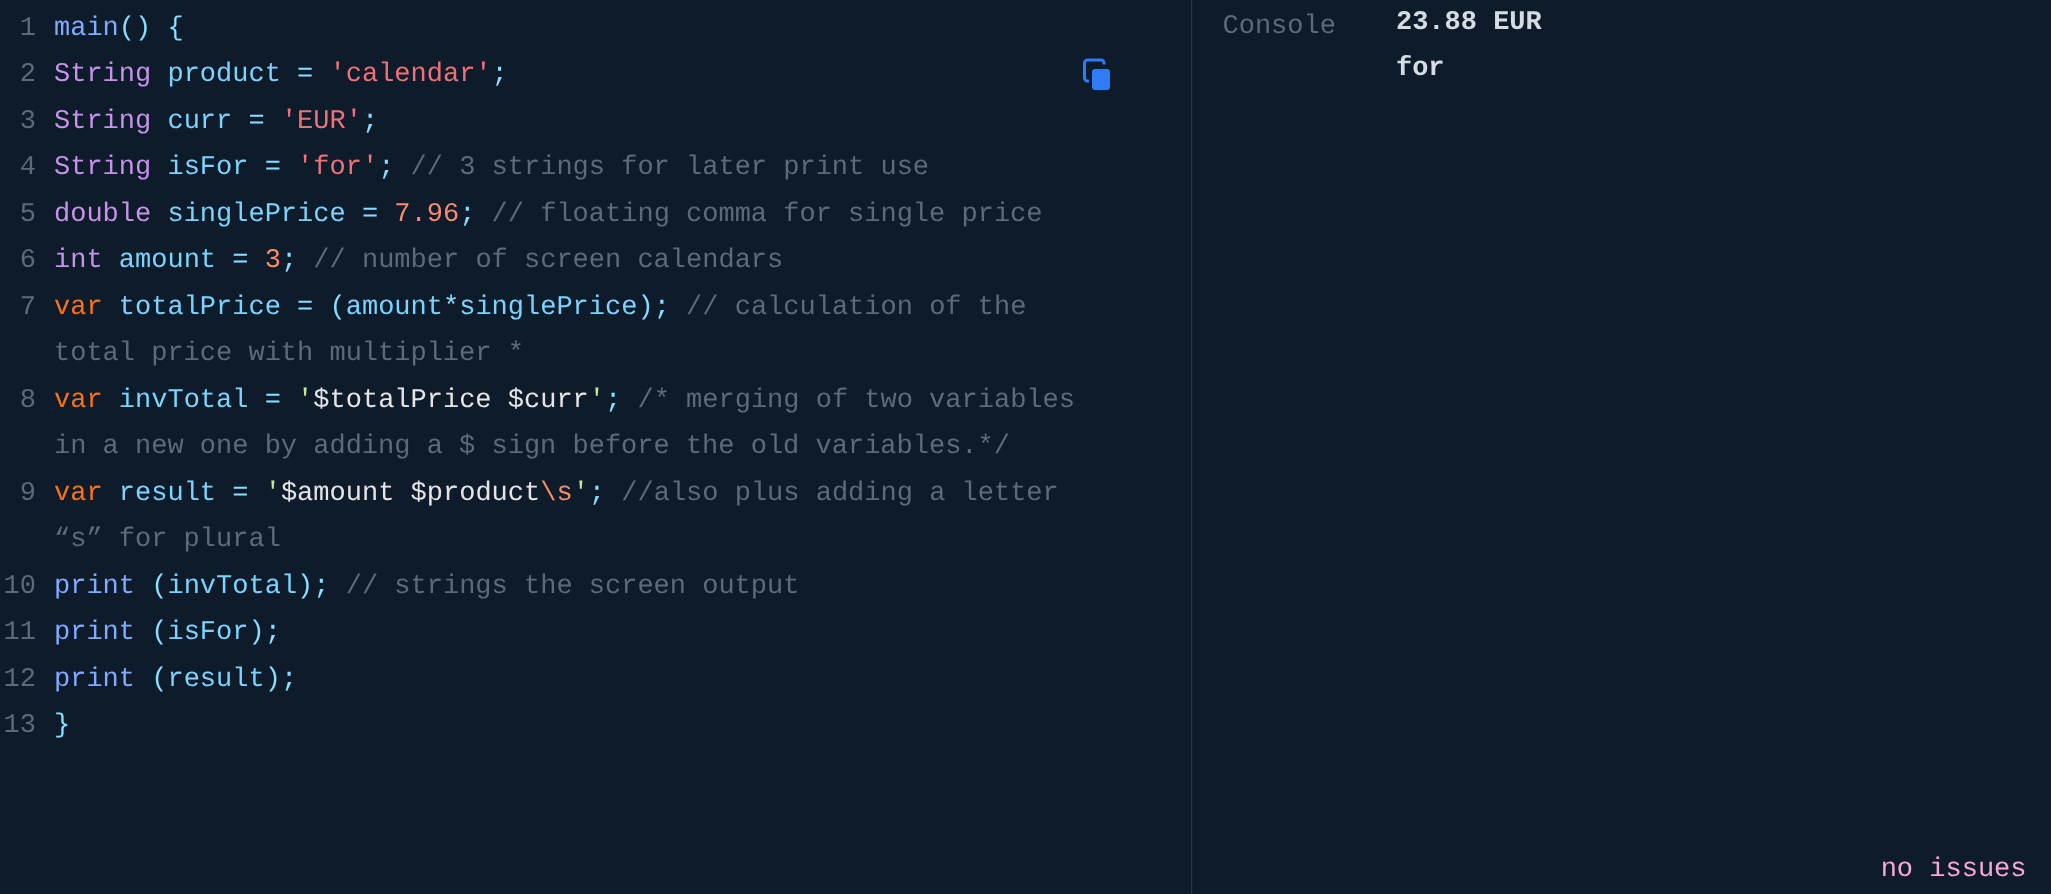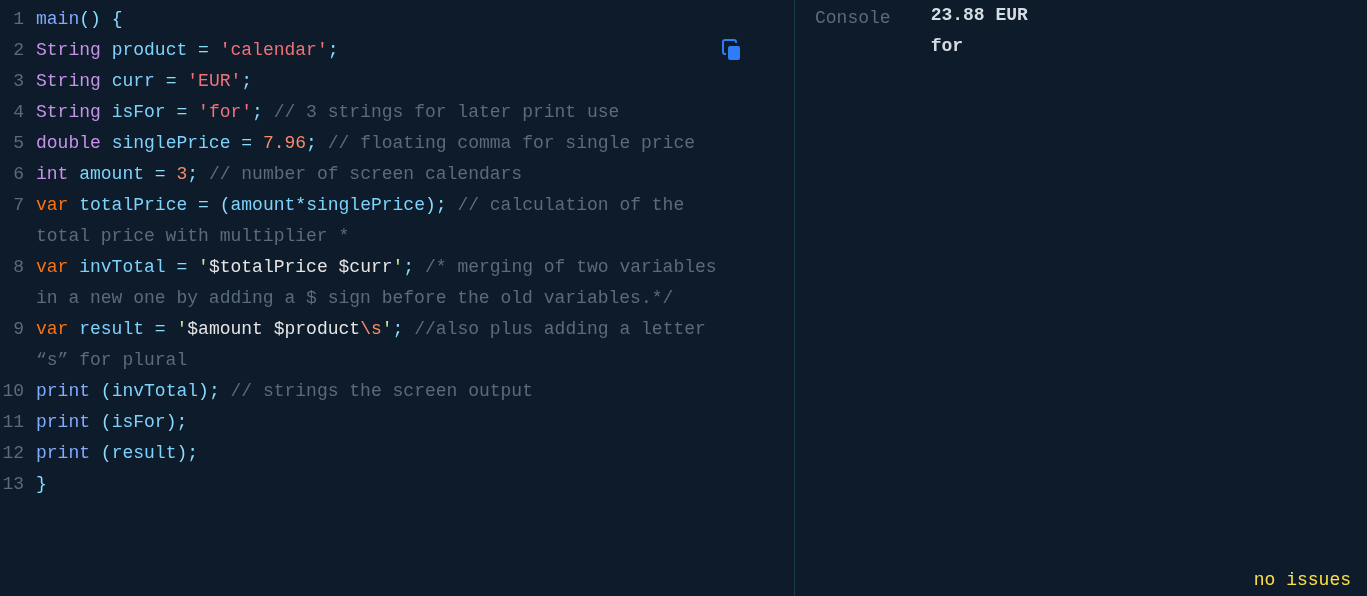--- a/index.html
+++ b/index.html
@@ -86,21 +86,21 @@
   .console-output {
     padding: 0 20px;
     line-height: 31px;
     color: #d5dce3;
     font-weight: bold;
   }
   .status-bar {
     position: absolute;
     bottom: 6px;
     right: 16px;
-    color: #fde047;
+    color: #f9a8d4;
     font-size: 18px;
   }
 </style>
 </head>
 <body>
 
 <div class="editor-pane">
   <div class="code-lines">
       <div class="code-line">
         <div class="line-number">1</div>

